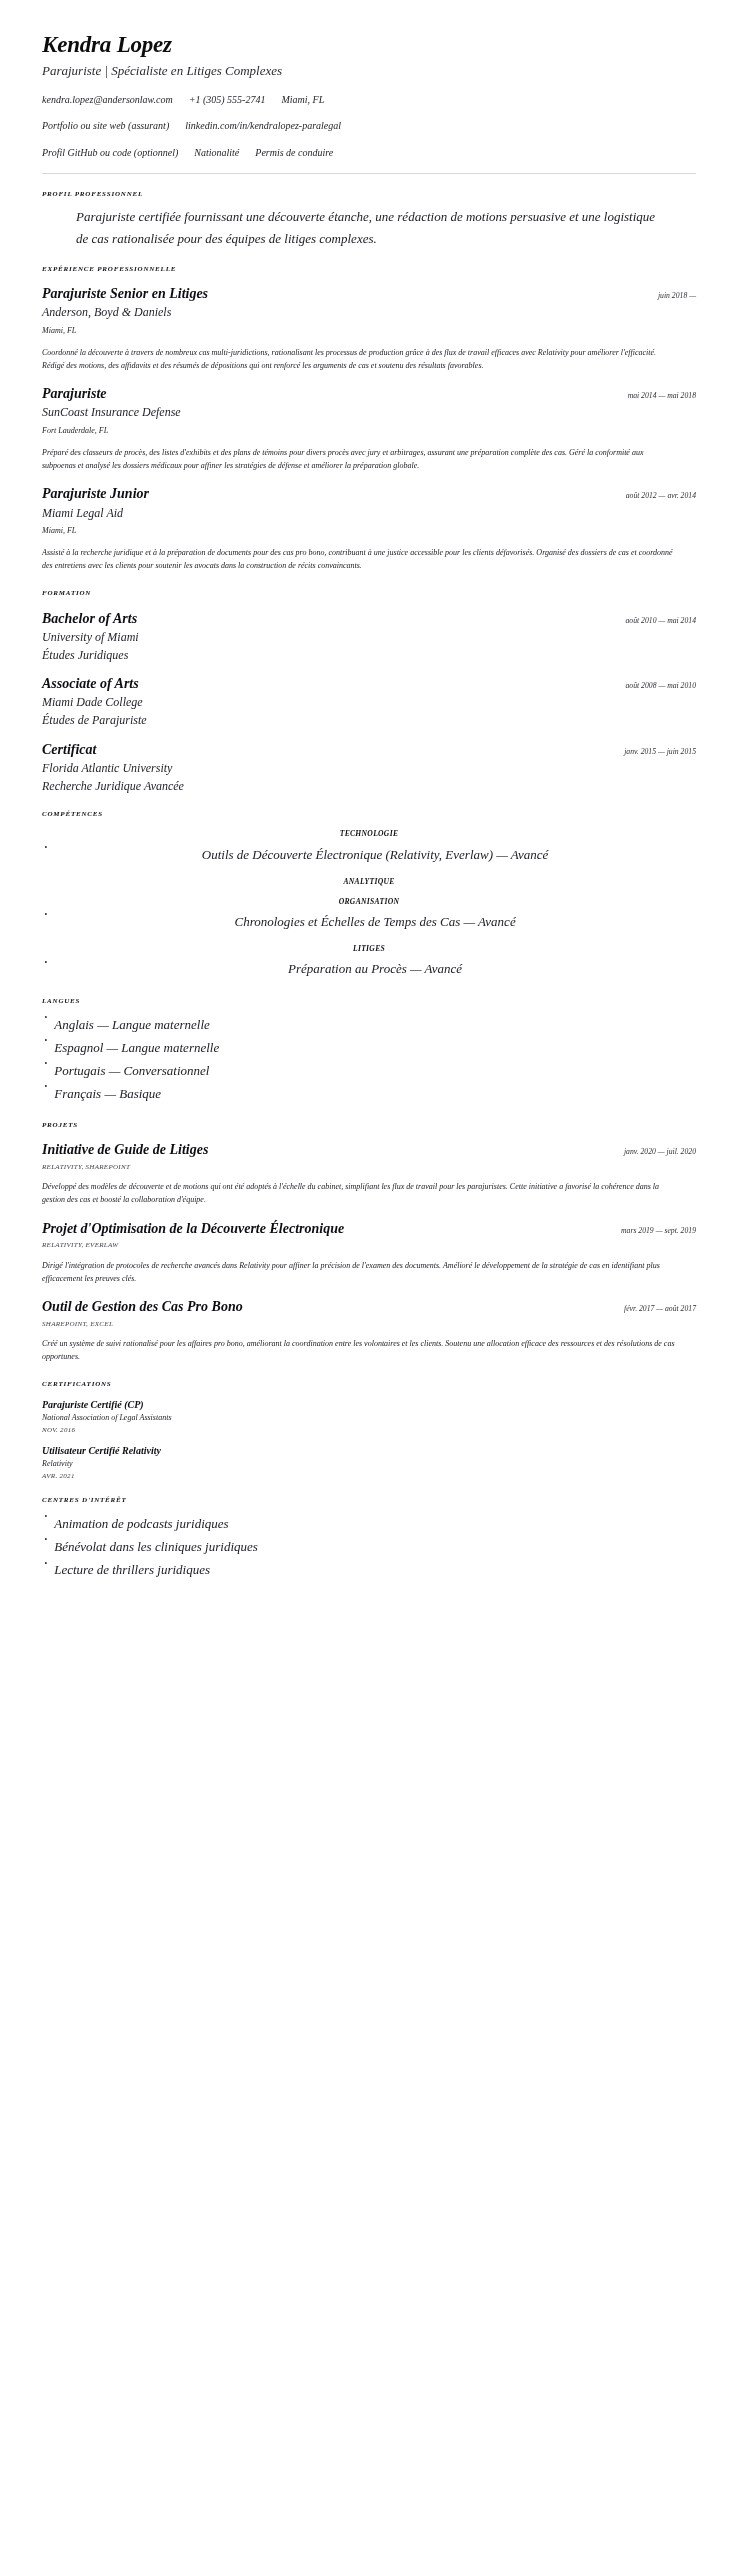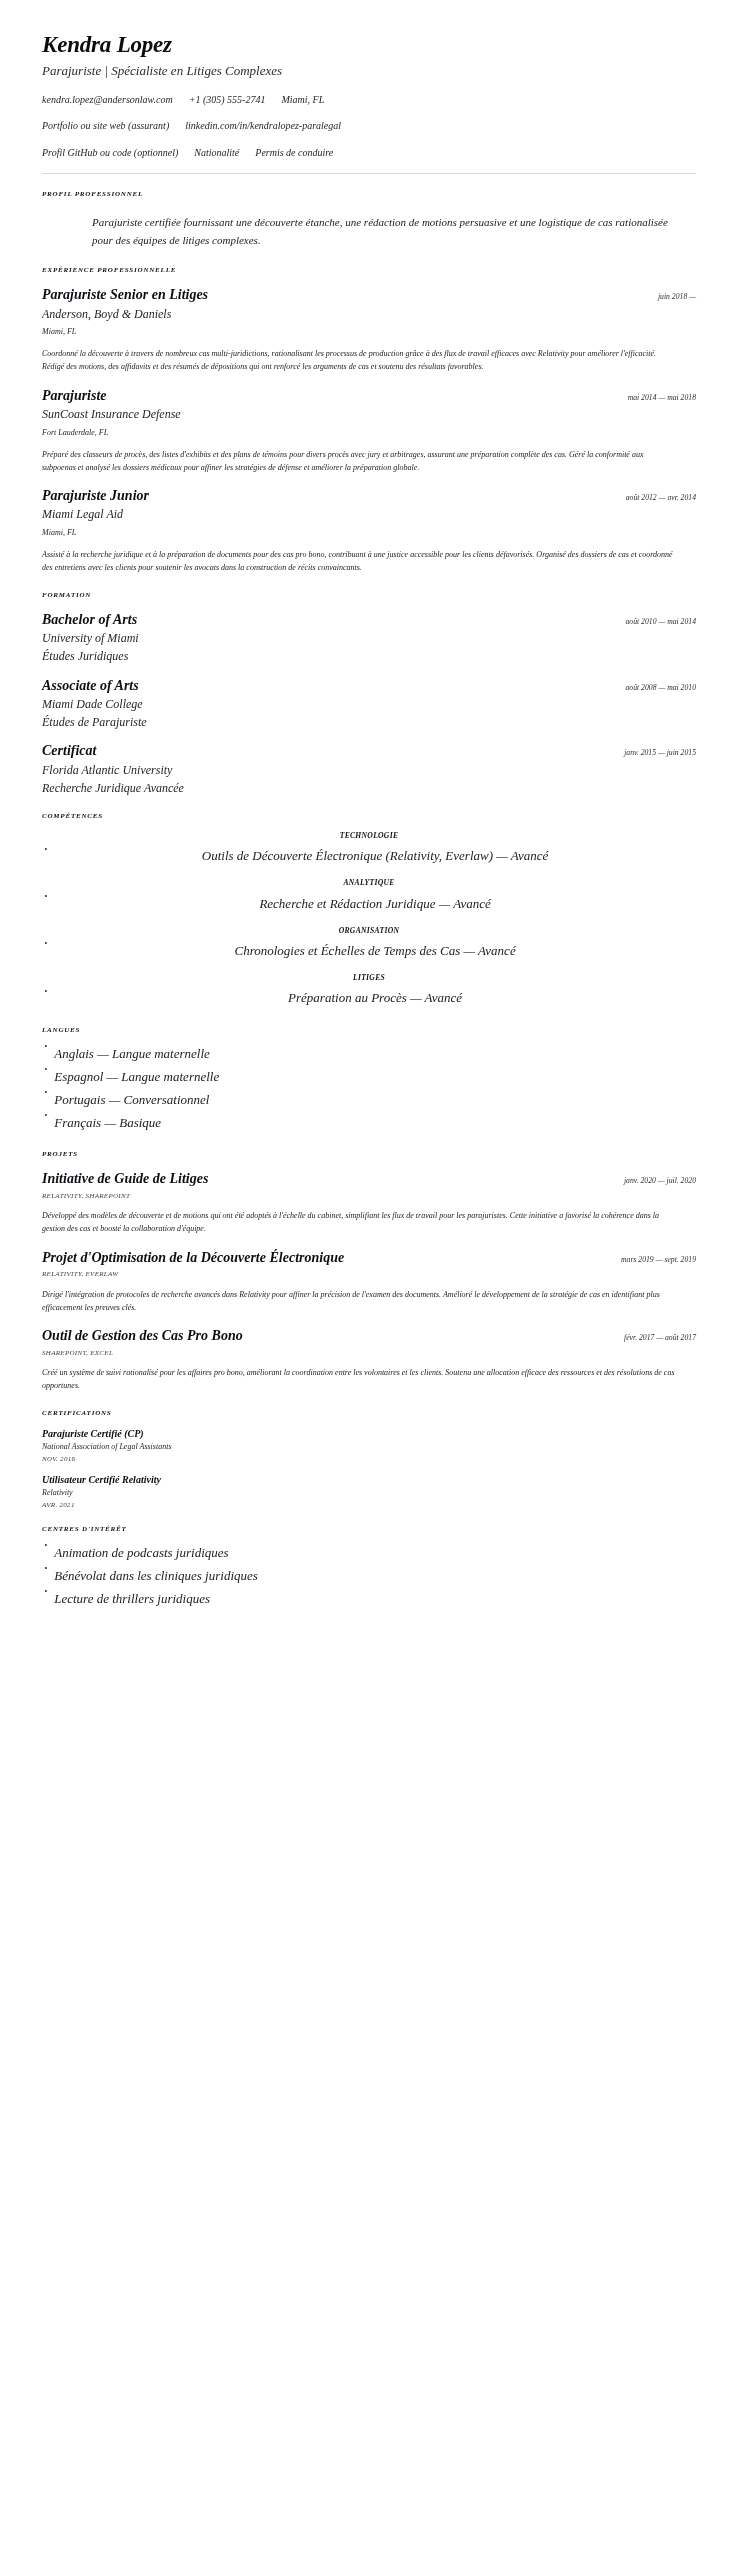--- a/index.html
+++ b/index.html
@@ -52,24 +52,24 @@
   .section { margin-top: 16px; }
   .section-title {
     font-size: 7px;
     font-weight: bold;
     letter-spacing: 0.8px;
     text-transform: uppercase;
     color: #111118;
     margin: 0 0 8px 0;
   }
   .summary {
-    font-size: 11px;
+    font-size: 13px;
     line-height: 1.62;
     color: #20202a;
-    margin: 16px;
+    margin: 0;
     max-width: 624px;
     padding-left: 34px;
   }
 
   
   .entry { margin-top: 12.2px; }
   .entry:first-of-type { margin-top: 0; }
   .entry-head {
     display: flex;
     justify-content: space-between;
@@ -275,23 +275,20 @@
 
     <div class="skill-group">
       <div class="skill-cat">Technologie</div>
       <ul class="bullets">
         <li>Outils de Découverte Électronique (Relativity, Everlaw) — Avancé</li>
       </ul>
     </div>
 
     <div class="skill-group">
       <div class="skill-cat">Analytique</div>
-      <ul class="bullets">
-        <li>Recherche et Rédaction Juridique — Avancé</li>
-      </ul>
     </div>
 
     <div class="skill-group">
       <div class="skill-cat">Organisation</div>
       <ul class="bullets">
         <li>Chronologies et Échelles de Temps des Cas — Avancé</li>
       </ul>
     </div>
 
     <div class="skill-group">

